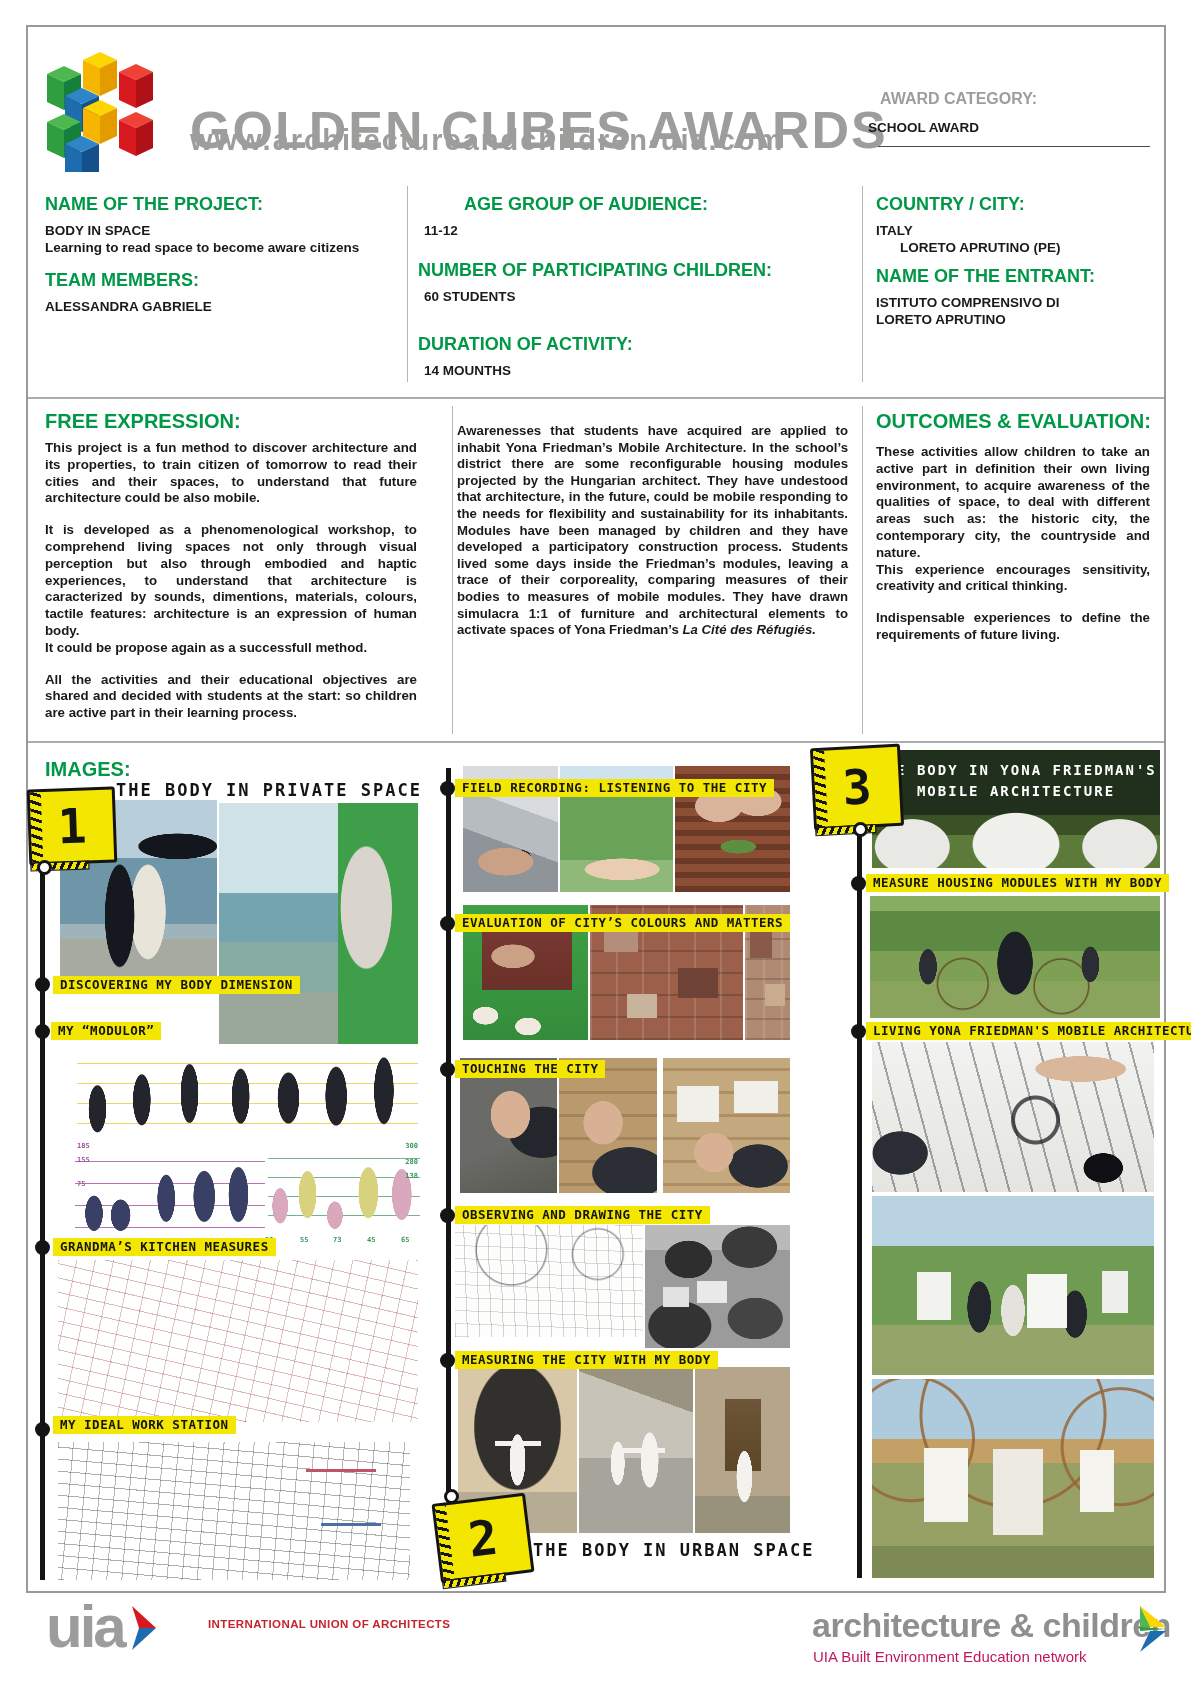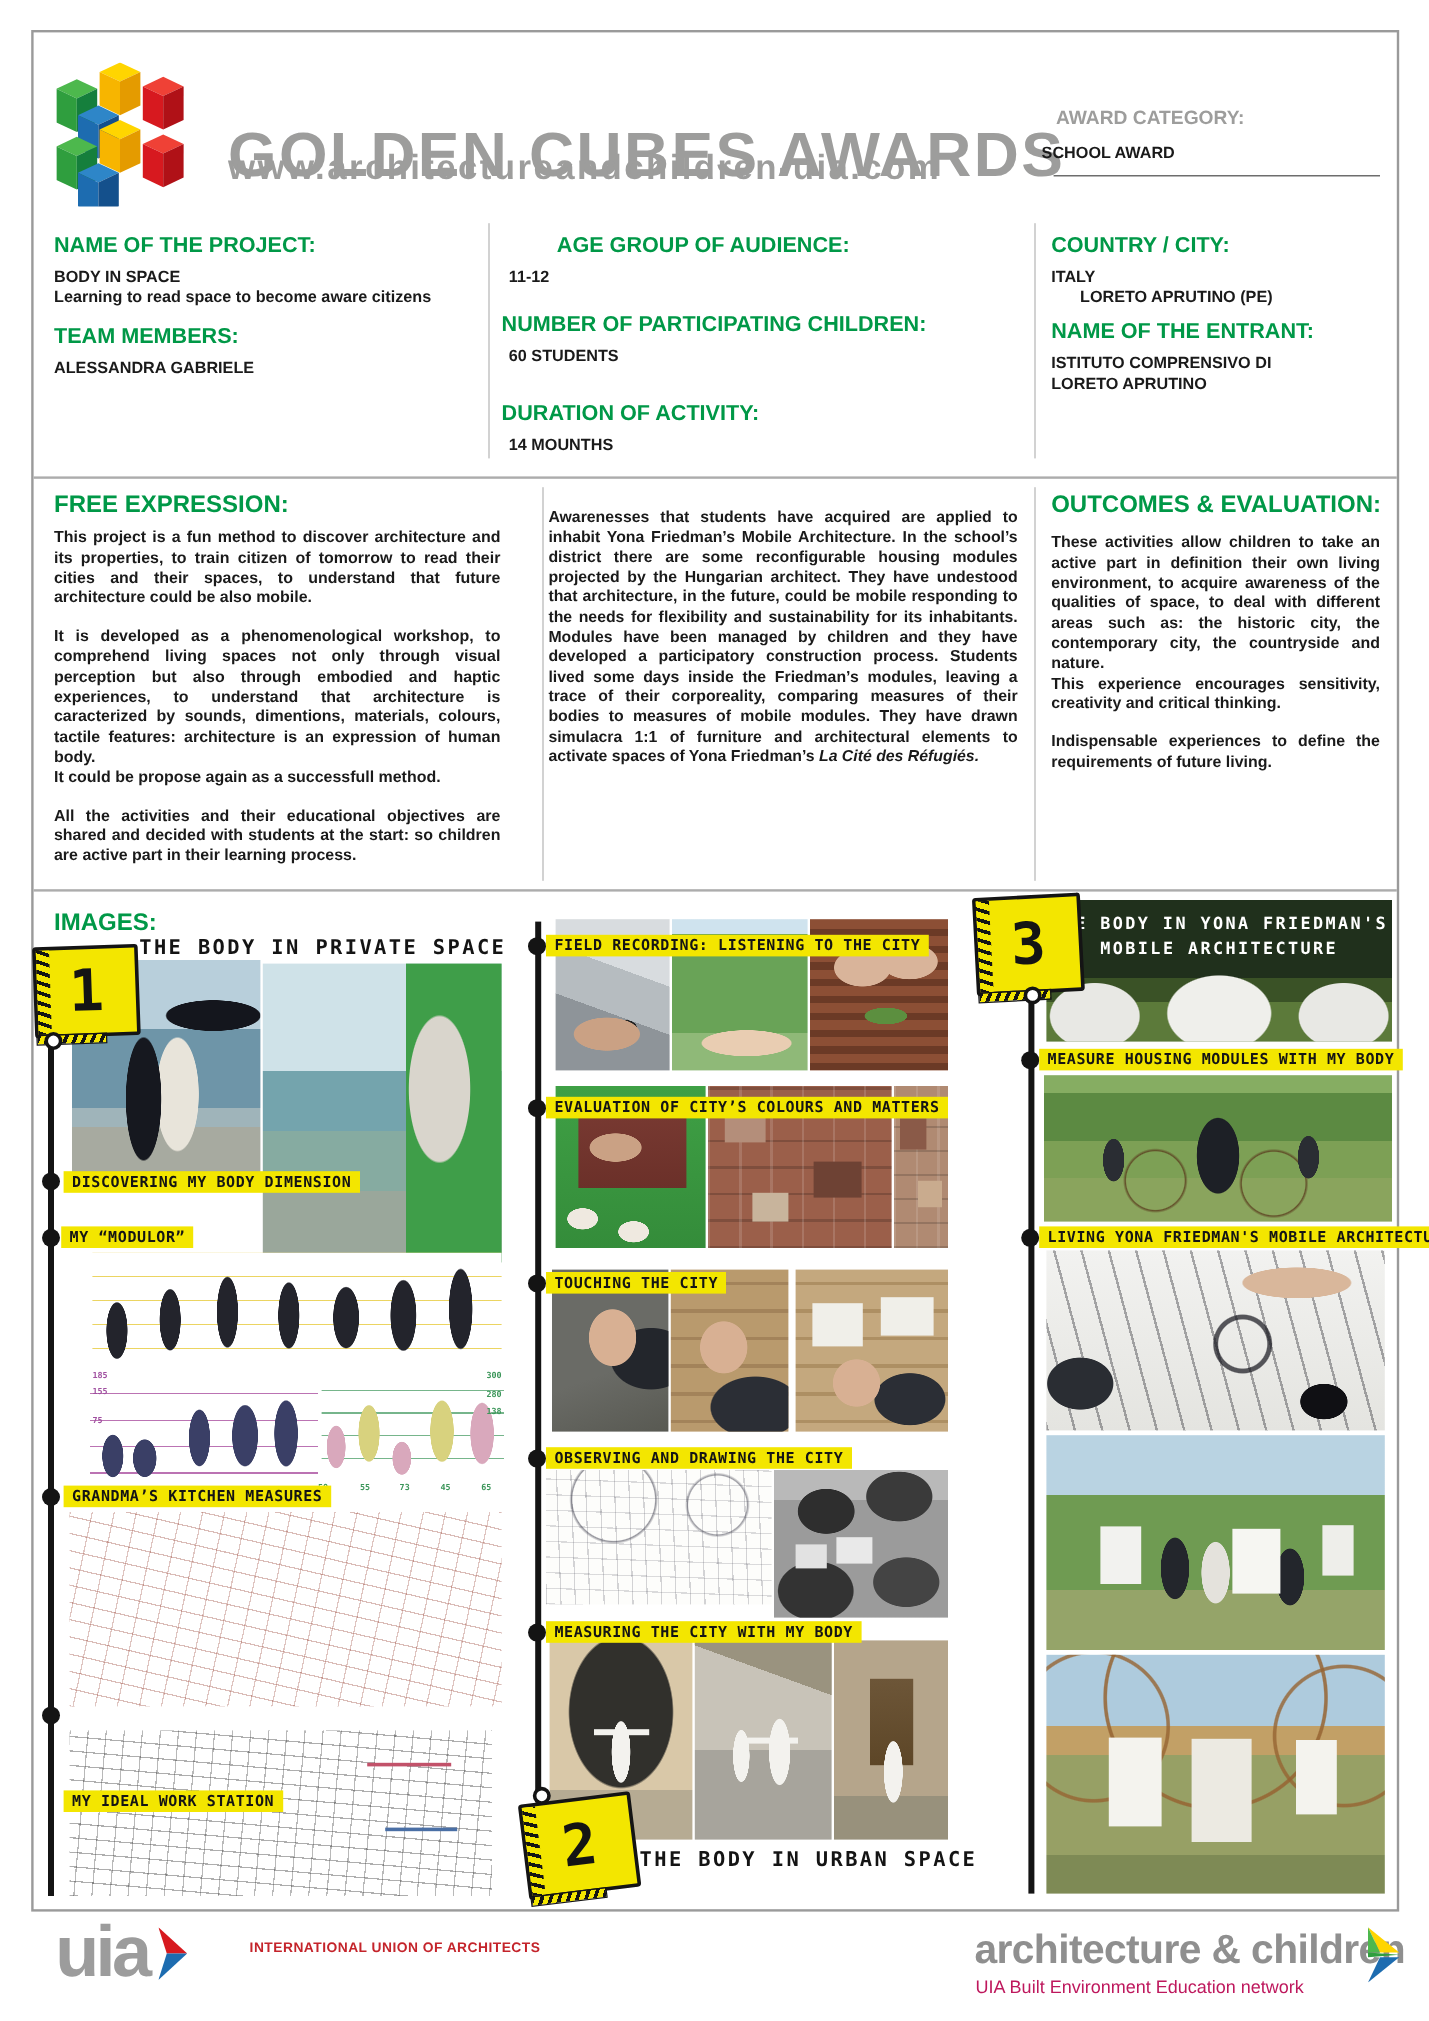--- a/index.html
+++ b/index.html
@@ -333,21 +333,21 @@
   <span class="num-tiny grn" style="left:225px;bottom:-10px;">55</span>
   <span class="num-tiny grn" style="left:258px;bottom:-10px;">73</span>
   <span class="num-tiny grn" style="left:292px;bottom:-10px;">45</span>
   <span class="num-tiny grn" style="left:326px;bottom:-10px;">65</span>
 </div>
 
 <div class="tdot" style="left:35px;top:1240px;"></div>
 <div class="ylab" style="left:53px;top:1238px;">GRANDMA’S KITCHEN MEASURES</div>
 <div class="ph ph-kitchen" style="left:58px;top:1260px;width:360px;height:162px;"></div>
 <div class="tdot" style="left:35px;top:1422px;"></div>
-<div class="ylab" style="left:53px;top:1492px;text-align:right;">MY IDEAL WORK STATION</div>
+<div class="ylab" style="left:53px;top:1416px;text-align:right;">MY IDEAL WORK STATION</div>
 <div class="ph ph-workstation" style="left:58px;top:1442px;width:352px;height:138px;"></div>
 
 <div class="tline" style="left:446px;top:768px;height:734px;"></div>
 <div class="ph ph-pavement" style="left:463px;top:766px;width:95px;height:126px;"></div>
 <div class="ph ph-trees" style="left:560px;top:766px;width:113px;height:126px;"></div>
 <div class="ph ph-grate" style="left:675px;top:766px;width:115px;height:126px;"></div>
 <div class="tdot" style="left:440px;top:781px;"></div>
 <div class="ylab" style="left:455px;top:779px;">FIELD RECORDING: LISTENING TO THE CITY</div>
 
 <div class="ph ph-greentable" style="left:463px;top:905px;width:125px;height:135px;"></div>

